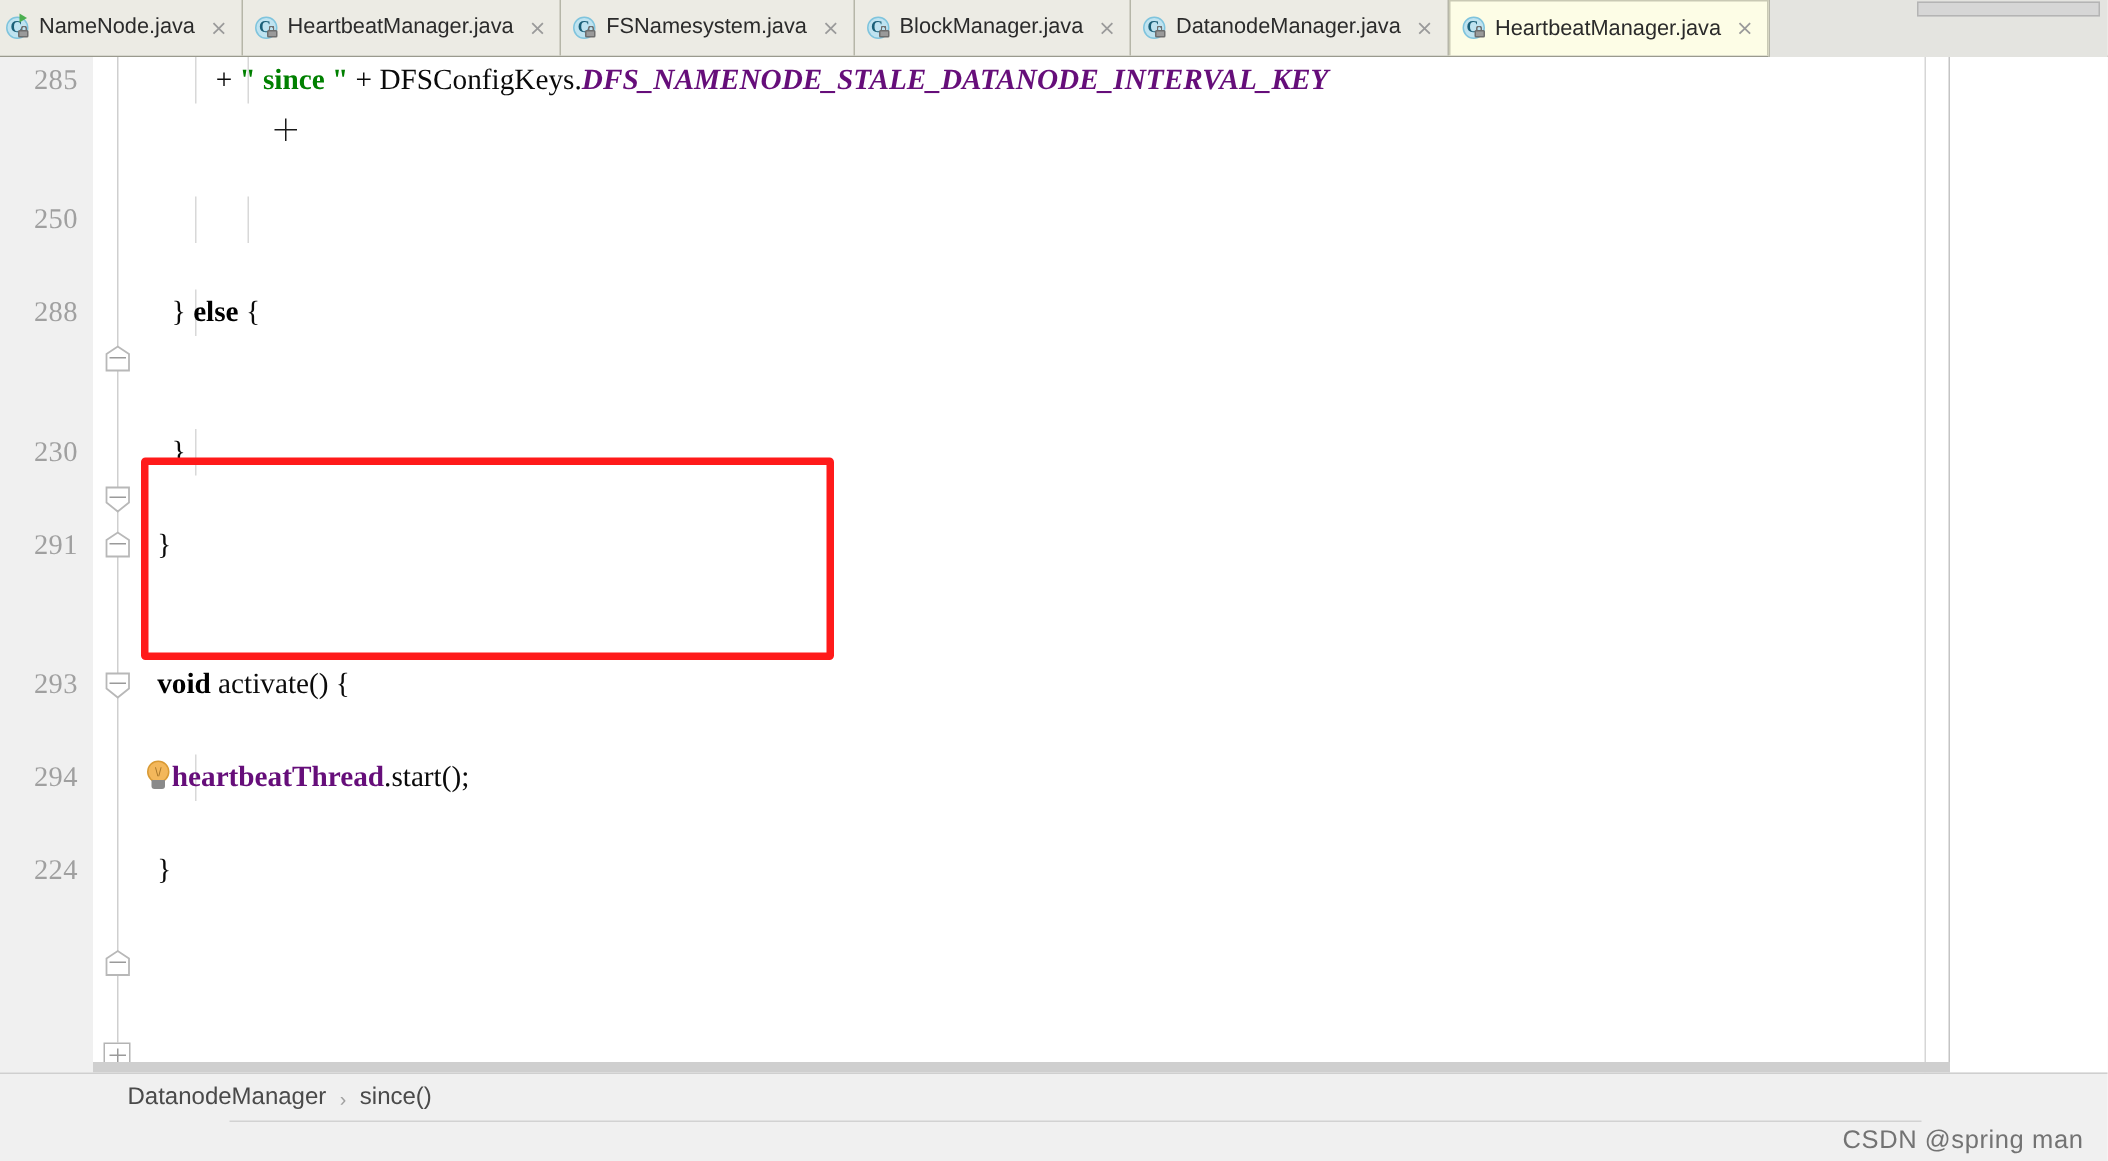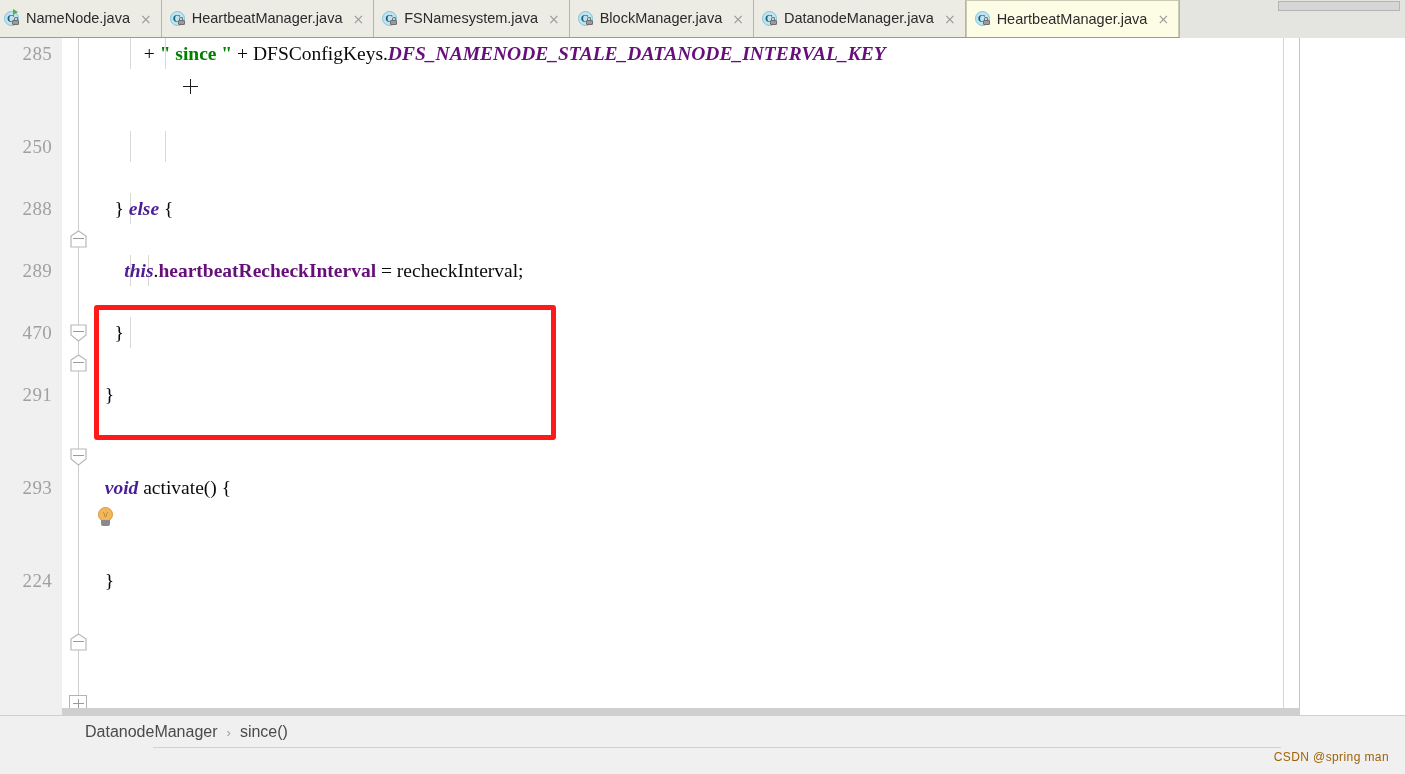--- a/index.html
+++ b/index.html
@@ -115,21 +115,21 @@
     letter-spacing:0.3px;
   }
   .code{
     position:absolute;left:95px;top:0;height:31px;line-height:31px;
     font-family:"Liberation Serif",serif;
     font-size:19.5px;
     white-space:pre;
     color:#0a0a0a;
   }
   
-  .kw{color:#4c1d95;font-weight:bold;font-style:italic;}
+  .kw{color:#000000;font-weight:bold;}
   .str{color:#008000;font-weight:bold;}
   .cfield{color:#660e7a;font-weight:bold;font-style:italic;}
   .field{color:#660e7a;font-weight:bold;}
   .plain{color:#0a0a0a;}
 
   
   .iguide{position:absolute;top:0;width:1px;height:31px;background:#d8d8d8;}
 
   
   .fmark{
@@ -193,21 +193,21 @@
   }
   .hscroll{
     position:absolute;left:62px;top:708px;width:1238px;height:7px;background:#e8e8e8;
   }
   .hscroll .thumb{position:absolute;left:0;top:0;width:1238px;height:7px;background:#cfcfcf;}
   .statusbar{
     position:absolute;left:0;top:748px;width:1405px;height:26px;background:#f0f0f0;
   }
   .watermark{
     position:absolute;right:16px;top:750px;
-    font-size:12px;color:#a16207;letter-spacing:0.4px;
+    font-size:17px;color:#737373;letter-spacing:0.4px;
     font-family:"Liberation Sans",sans-serif;
   }
 </style>
 </head>
 <body>
 
 <div id="app">
 
   <div class="tabbar">
     <div class="tabstrip">
@@ -322,48 +322,47 @@
         <div class="iguide" style="left:165px"></div>
       </div>
 
       <div class="ln" style="top:93px">
         <div class="rowbg"></div>
         <div class="num">288</div>
         <div class="iguide" style="left:130px"></div>
         <div class="code"><span class="plain">    } </span><span class="kw">else</span><span class="plain"> {</span></div>
       </div>
 
-      <div class="ln" style="top:124px">
-        <div class="rowbg"></div>
-        <div class="num">289</div>
-        <div class="iguide" style="left:130px"></div>
-        <div class="iguide" style="left:148px"></div>
-        <div class="code"><span class="plain">      </span><span class="kw">this</span><span class="plain">.</span><span class="field">heartbeatRecheckInterval</span><span class="plain"> = </span><span class="plain">recheckInterval</span><span class="plain">;</span></div>
-      </div>
 
       <div class="ln" style="top:155px">
         <div class="rowbg"></div>
-        <div class="num">470</div>
+        <div class="num">230</div>
         <div class="iguide" style="left:130px"></div>
         <div class="code"><span class="plain">    }</span></div>
       </div>
 
       <div class="ln" style="top:186px">
         <div class="rowbg"></div>
         <div class="num">291</div>
         <div class="code"><span class="plain">  }</span></div>
       </div>
 
 
       <div class="ln" style="top:248px">
         <div class="rowbg"></div>
         <div class="num">293</div>
         <div class="code"><span class="plain">  </span><span class="kw">void</span><span class="plain"> </span><span class="plain">activate</span><span class="plain">() {</span></div>
       </div>
 
+      <div class="ln" style="top:279px">
+        <div class="rowbg"></div>
+        <div class="num">294</div>
+        <div class="iguide" style="left:130px"></div>
+        <div class="code"><span class="plain">    </span><span class="field">heartbeatThread</span><span class="plain">.</span><span class="plain">start</span><span class="plain">();</span></div>
+      </div>
 
       <div class="ln" style="top:310px">
         <div class="rowbg"></div>
         <div class="num">224</div>
         <div class="code"><span class="plain">  }</span></div>
       </div>
 
     </div>
 
     <div class="fmark" style="top:192px">

